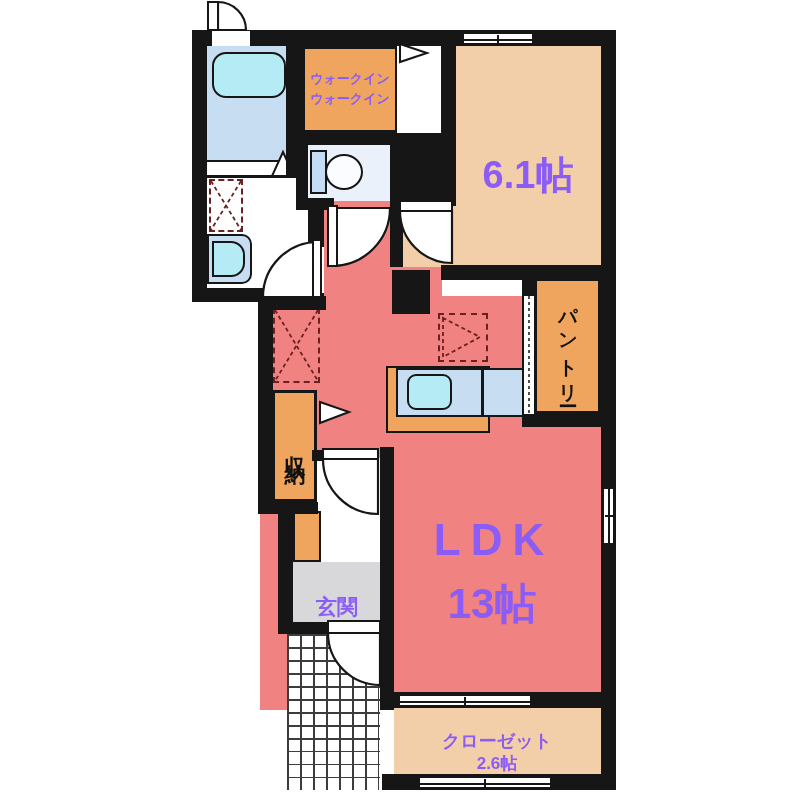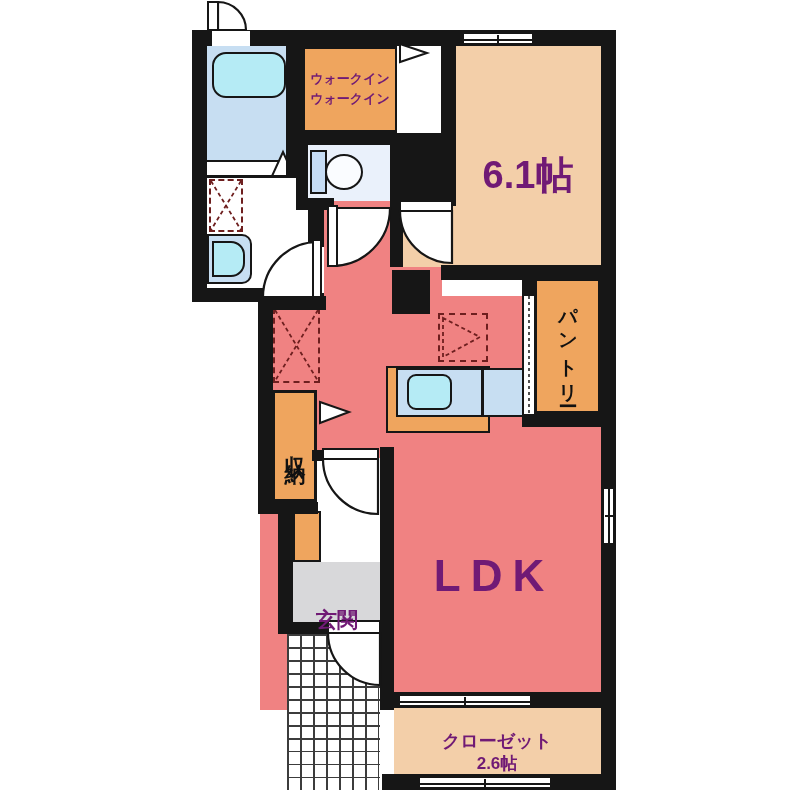--- a/index.html
+++ b/index.html
@@ -3,21 +3,21 @@
 <meta charset="utf-8">
 <style>
   html,body{margin:0;padding:0;background:#fff;}
   .plan{position:relative;width:800px;height:800px;background:#ffffff;overflow:hidden;
         font-family:"Liberation Sans","DejaVu Sans",sans-serif;}
   .abs{position:absolute;}
   .wall{position:absolute;background:#161616;}
   .floor{position:absolute;}
   .room-border{border:3px solid #161616;box-sizing:border-box;}
   .thin-border{border:2.5px solid #161616;box-sizing:border-box;}
-  .label{position:absolute;color:#701a75;font-weight:bold;text-align:left;
+  .label{position:absolute;color:#8b5cf6;font-weight:bold;text-align:left;
          white-space:nowrap;transform:translate(-50%,-50%);line-height:1.1;}
   .vlabel{position:absolute;color:#111;font-weight:bold;writing-mode:vertical-rl;
           text-orientation:upright;transform:translate(-50%,-50%);letter-spacing:4px;}
   .win{position:absolute;background:#fff;border:2px solid #161616;box-sizing:border-box;}
   .win .mid{position:absolute;background:#161616;}
   .dashed-sq{position:absolute;border:2px dashed #6e1f1f;box-sizing:border-box;}
   .porch{position:absolute;background-color:#fff;
     background-image:repeating-linear-gradient(to right,#3c3c3c 0 1.5px,transparent 1.5px 13px),
                      repeating-linear-gradient(to bottom,#3c3c3c 0 1.5px,transparent 1.5px 13px);}
   svg{position:absolute;overflow:visible;}
@@ -162,22 +162,23 @@
     <rect x="6" y="3" width="52" height="12" fill="#fff" stroke="#161616" stroke-width="2"></rect>
   </svg>
   <svg style="left:398px;top:42px;" width="32" height="24">
     <polygon points="2,2 29,11 2,20" fill="#fff" stroke="#161616" stroke-width="2"></polygon>
   </svg>
   <svg style="left:318px;top:398px;" width="34" height="28">
     <polygon points="2,4 31,14 2,25" fill="#fff" stroke="#161616" stroke-width="2"></polygon>
   </svg>
 
   <div class="label" style="left:528px;top:176px;font-size:38px;">6.1帖</div>
-  <div class="label" style="left:494px;top:540px;font-size:44px;letter-spacing:10px;margin-top:36px;">LDK</div>
+  <div class="label" style="left:494px;top:540px;font-size:44px;letter-spacing:10px;">LDK</div>
+  <div class="label" style="left:492px;top:604px;font-size:42px;">13帖</div>
   <div class="label" style="left:497px;top:742px;font-size:18px;">クローゼット</div>
   <div class="label" style="left:497px;top:764px;font-size:17px;">2.6帖</div>
   <div class="label" style="left:350px;top:79px;font-size:13px;">ウォークイン</div>
   <div class="label" style="left:350px;top:99px;font-size:13px;">ウォークイン</div>
   <div class="vlabel" style="left:568px;top:347px;font-size:19px;">パントリー</div>
   <div class="vlabel" style="left:295px;top:447px;font-size:21px;letter-spacing:8px;">収納</div>
-  <div class="label" style="left:337px;top:620px;font-size:21px;">玄関</div>
+  <div class="label" style="left:337px;top:607px;font-size:21px;">玄関</div>
 
 </div>
 
 </body></html>

